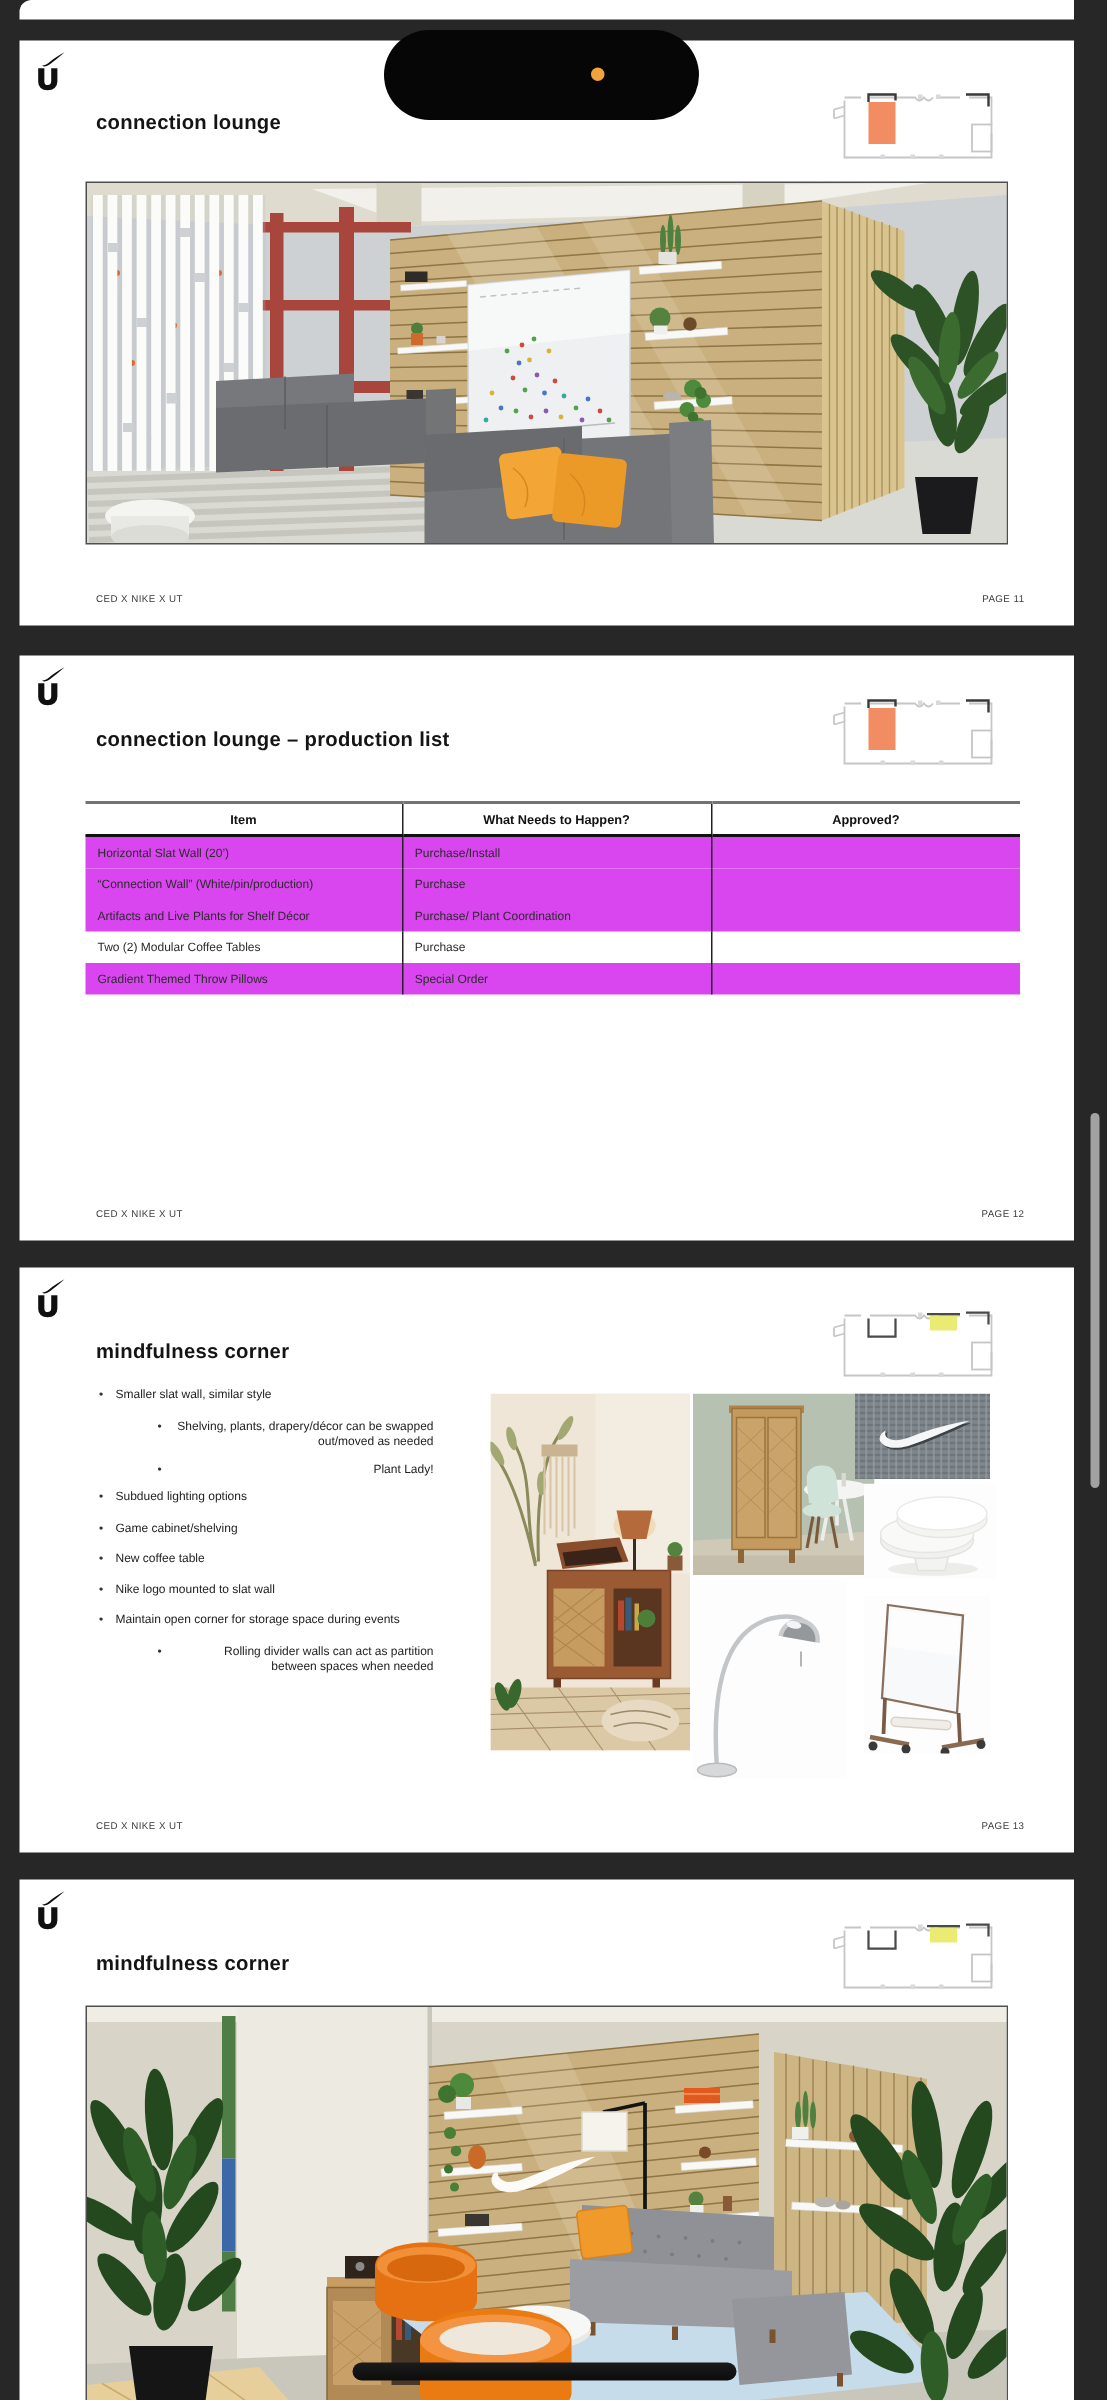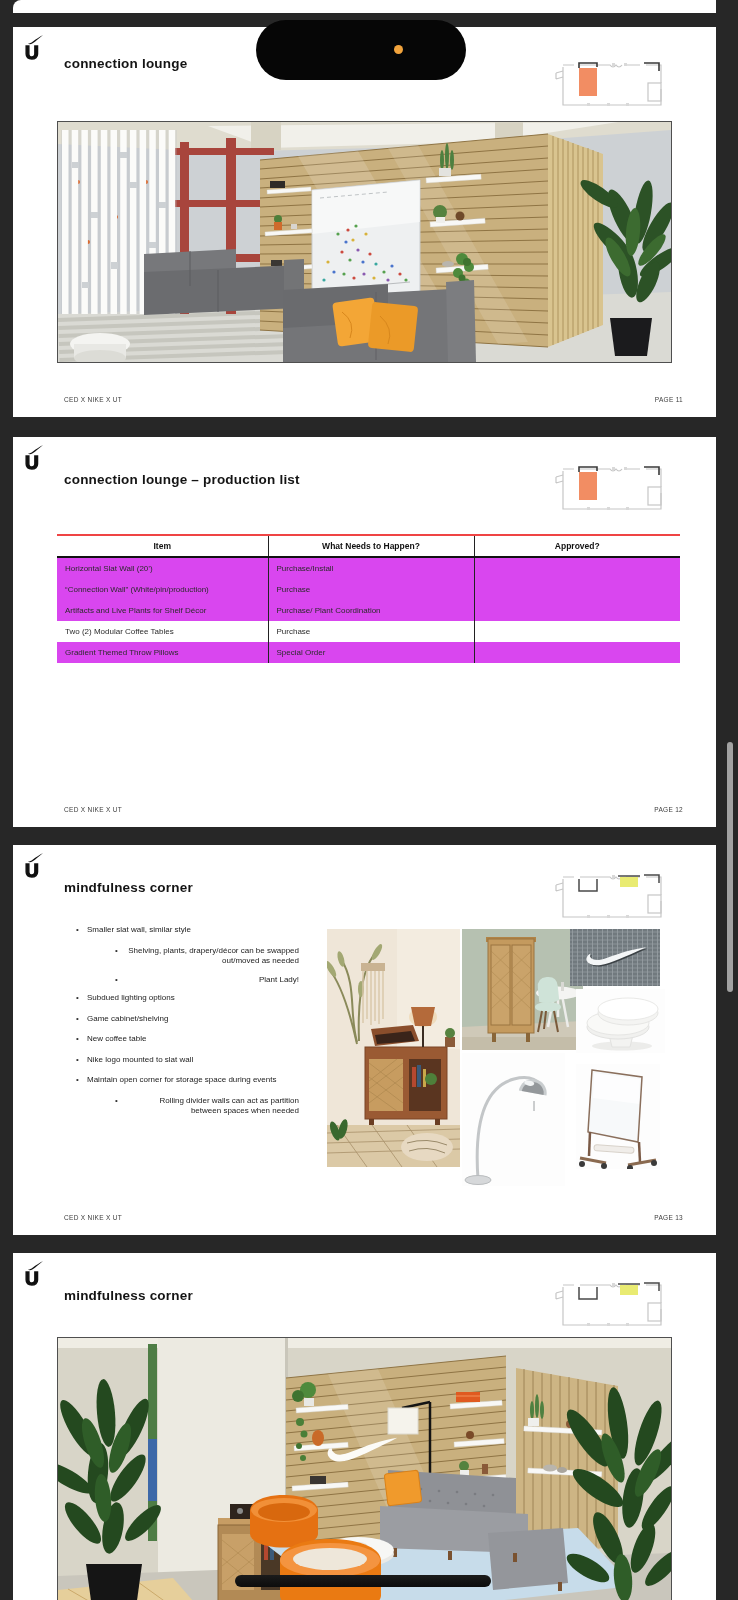--- a/index.html
+++ b/index.html
@@ -4,39 +4,39 @@
 <style>
   html,body{margin:0;padding:0;}
   body{
     width:738px;height:1600px;position:relative;overflow:hidden;
     background:#272727;font-family:"Liberation Sans",sans-serif;
   }
   .top-sliver{position:absolute;left:13px;top:0;width:703px;height:13px;background:#ffffff;border-radius:8px 0 0 0;}
   .slide{position:absolute;left:13px;width:703px;height:390px;background:#ffffff;}
   .slide-1{top:27px}.slide-2{top:437px}.slide-3{top:845px}.slide-4{top:1253px}
   .logo{position:absolute;left:7px;top:6px;width:30px;height:30px;}
-  .slide-title{position:absolute;left:51px;top:35px;font-size:13.5px;font-weight:bold;color:#141414;letter-spacing:.2px;}
-  .slide-1 .slide-title{top:29px;text-align:right;}
+  .slide-title{position:absolute;left:51px;top:48px;font-size:13.5px;font-weight:bold;color:#141414;letter-spacing:.2px;}
+  .slide-1 .slide-title{top:47px;text-align:right;}
   .plan{position:absolute;left:537px;top:22px;width:120px;height:58px;}
   .slide-1 .plan{top:28px;}
   .slide-footer{position:absolute;left:51px;right:33px;bottom:14px;display:flex;justify-content:space-between;
     font-size:6.5px;color:#3c3c3c;letter-spacing:.3px;}
   .scene{position:absolute;left:44px;top:94px;width:613px;height:240px;display:block;border:1px solid #4f4f4f;}
   .scene4{top:84px;height:280px;}
   
   .ptable{position:absolute;left:44px;top:97px;width:623px;border-collapse:collapse;table-layout:fixed;
     font-size:8px;color:#2b2b2b;}
   .ptable col.c1{width:211px}.ptable col.c2{width:206px}.ptable col.c3{width:206px}
   .ptable th{font-size:8.5px;font-weight:bold;text-align:center;color:#111;
-    border-top:2px solid #ef4444;border-bottom:2px solid #111;padding:5px 4px;background:#fff;}
+    border-top:2px solid #737373;border-bottom:2px solid #111;padding:5px 4px;background:#fff;}
   .ptable td{padding:6px 6px 6px 8px;height:9px;vertical-align:middle;}
   .ptable th.v,.ptable td.v{border-right:1.5px solid #222;}
   .ptable tr.g{background:#d946ef;}
   
-  .bullets{position:absolute;left:61px;top:80px;width:218px;font-size:8px;line-height:1.32;color:#222;}
+  .bullets{position:absolute;left:51px;top:80px;width:218px;font-size:8px;line-height:1.32;color:#222;}
   .b{position:relative;padding-left:13px;margin-bottom:10px;}
   .b::before{content:"•";position:absolute;left:2px;top:0;color:#333;}
   .b.l2{margin-left:38px;padding-left:15px;margin-bottom:8px;width:172px;text-align:right;}
   .b.l2::before{left:3px;}
   .mb{position:absolute;}
   .mb svg{display:block;width:100%;height:100%;}
   
   .camera-pill{position:absolute;left:256px;top:20px;width:210px;height:60px;background:#060606;border-radius:30px;z-index:50;}
   .camera-dot{position:absolute;left:138px;top:25px;width:9px;height:9px;border-radius:50%;background:#f1a33c;}
   .home-bar{position:absolute;left:235px;top:1575px;width:256px;height:12px;border-radius:6.5px;z-index:50;

